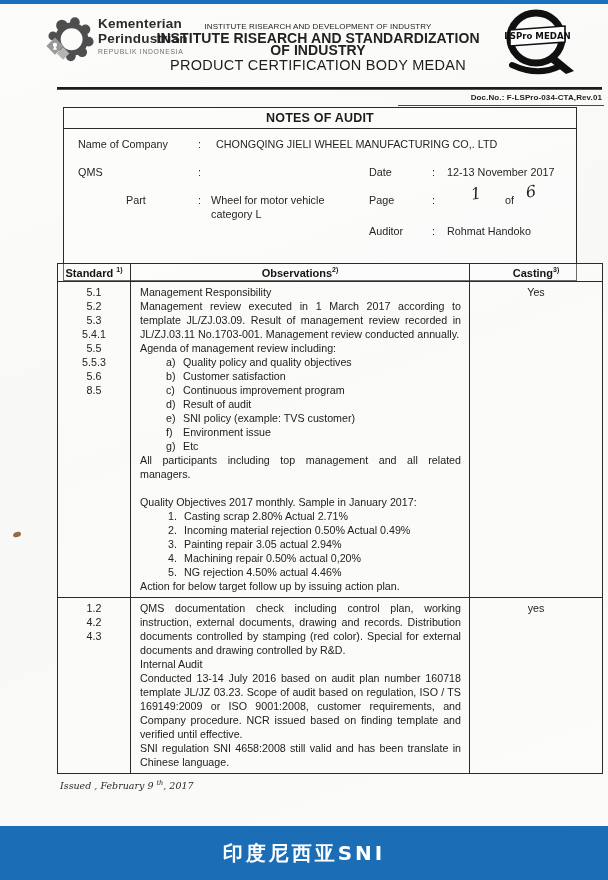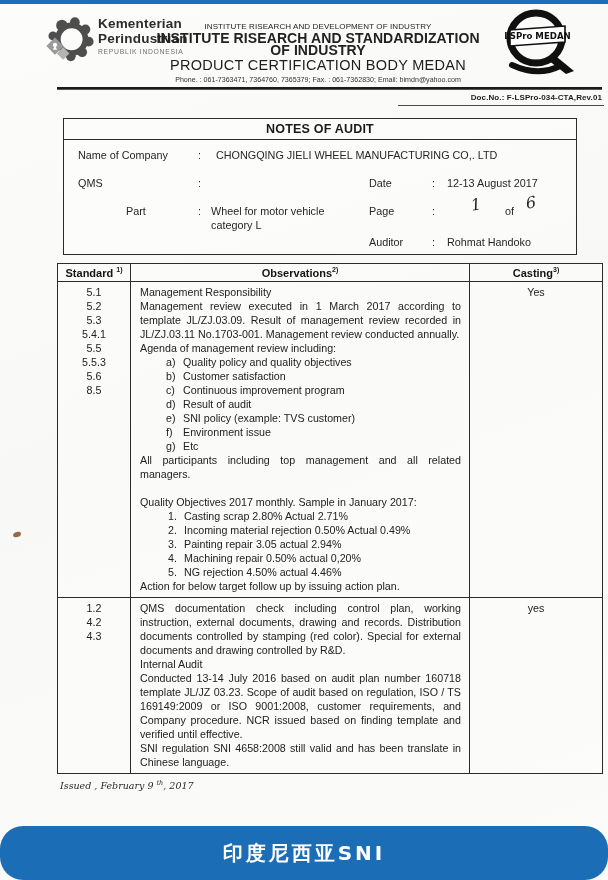--- a/index.html
+++ b/index.html
@@ -20,21 +20,21 @@
   .inst .i1 { font-size:8px;   font-weight:normal; line-height:11px; letter-spacing:.1px; }
   .inst .i2 { font-size:14px; font-weight:bold; line-height:12px; letter-spacing:.1px; }
   .inst .i3 { font-size:14.5px; font-weight:500; line-height:17px; letter-spacing:.3px; margin-top:1px; color:#1e1e1e; }
   .inst .i4 { font-size:7.1px; line-height:9px; margin-top:2px; color:#333; }
   .inst .i5 { font-size:7.1px; line-height:9px; color:#333; }
   .lspro-logo { position:absolute; left:498px; top:5px; width:84px; height:74px; }
   .rule { position:absolute; left:57px; top:87px; width:545px; height:3px; background:#1b1b1b; border-bottom:1px solid #555; }
   .docno { position:absolute; right:6px; top:93px; font-size:8px; font-weight:bold; color:#1d1d1d; letter-spacing:.1px; }
   .docno-line { position:absolute; left:398px; top:105px; width:206px; height:1px; background:#4a4a4a; }
   
-  .notes-box { position:absolute; left:63px; top:118px; width:514px; height:137px; border:1.5px solid #2b2b2b; background:rgba(255,255,255,.35); }
+  .notes-box { position:absolute; left:63px; top:107px; width:514px; height:174px; border:1.5px solid #2b2b2b; background:rgba(255,255,255,.35); }
   .notes-title { height:21px; border-bottom:1.5px solid #2b2b2b; text-align:center; font-size:12.5px; font-weight:bold; padding-top:3px; letter-spacing:.2px; color:#1a1a1a; }
   .fld { position:absolute; font-size:10.8px; color:#262626; line-height:14px; }
   .hand { font-family:"DejaVu Serif", serif; font-style:italic; font-size:16px; color:#1f1f1f; display:inline-block; transform:rotate(-9deg); }
   
   table.audit { position:absolute; left:57px; top:263px; width:545px; border-collapse:collapse; table-layout:fixed; background:rgba(255,255,255,.3); }
   table.audit, table.audit th, table.audit td { border:1.5px solid #2b2b2b; }
   table.audit th { height:18px; font-size:11px; font-weight:bold; color:#141414; padding:1px 0 2px; }
   table.audit th sup { font-size:7px; }
   table.audit td { vertical-align:top; font-size:10.7px; line-height:14px; color:#222; }
   td.std-cell { text-align:center; padding-top:3px; }
@@ -82,21 +82,20 @@
   <div class="ministry">
     <div class="m1">Kementerian</div>
     <div class="m1">Perindustrian</div>
     <div class="m3">REPUBLIK INDONESIA</div>
   </div>
 
   <div class="inst">
     <div class="i1">INSTITUTE RISEARCH AND DEVELOPMENT OF INDUSTRY</div>
     <div class="i2">INSTITUTE RISEARCH AND STANDARDIZATION OF INDUSTRY</div>
     <div class="i3">PRODUCT CERTIFICATION BODY MEDAN</div>
-    <div class="i4">Phone. : 061-7363471, 7364760, 7365379; Fax. : 061-7362830; Email: bimdn@yahoo.com</div>
   </div>
 
   <svg class="lspro-logo" viewBox="0 0 84 74">
     <ellipse cx="38" cy="33" rx="26" ry="25" fill="none" stroke="#101010" stroke-width="7"></ellipse>
     <path d="M54 48 L76 66 L68 69 L50 55 Z" fill="#101010"></path>
     <path d="M14 60 Q 40 72 62 61" fill="none" stroke="#101010" stroke-width="6" stroke-linecap="round"></path>
     <polygon points="12,25 67,21 67,37 12,41" fill="#ffffff" stroke="#101010" stroke-width="1.6"></polygon>
     <text x="39.5" y="34" text-anchor="middle" font-family="DejaVu Sans, sans-serif" font-size="8.6" font-weight="bold" fill="#101010">LSPro MEDAN</text>
   </svg>
 
@@ -116,21 +115,21 @@
 
     <div class="fld" style="left:14px; top:85px;margin-left:48px;">Part</div>
     <div class="fld" style="left:134px; top:85px;">:</div>
     <div class="fld" style="left:147px; top:85px;">
       <div>Wheel for motor vehicle</div>
       <div>category L</div>
     </div>
 
     <div class="fld" style="left:305px; top:57px;">Date</div>
     <div class="fld" style="left:368px; top:57px;">:</div>
-    <div class="fld" style="left:383px; top:57px;">12-13 August 2017</div>
+    <div class="fld" style="left:383px; top:57px;">12-13 November 2017</div>
 
     <div class="fld" style="left:305px; top:85px;">Page</div>
     <div class="fld" style="left:368px; top:85px;">:</div>
     <div class="fld" style="left:407px; top:79px;"><span class="hand">1</span></div>
     <div class="fld" style="left:441px; top:85px;">of</div>
     <div class="fld" style="left:462px; top:77px;"><span class="hand">6</span></div>
 
     <div class="fld" style="left:305px; top:116px;">Auditor</div>
     <div class="fld" style="left:368px; top:116px;">:</div>
     <div class="fld" style="left:383px; top:116px;">Rohmat Handoko</div>
@@ -200,17 +199,17 @@
         </tr>
       </tbody>
   </table>
 
   <div class="issued">
     <span>Issued , February 9 </span><sup>th</sup><span>, 2017</span>
   </div>
 
   <div class="smudge"></div>
 
-  <div class="footer" style="background: rgb(27, 109, 182); border-radius: 23px;">
+  <div class="footer" style="background: rgb(27, 109, 182);">
     <span>印度尼西亚SNI</span>
   </div>
 
 </div>
 
 </body></html>

